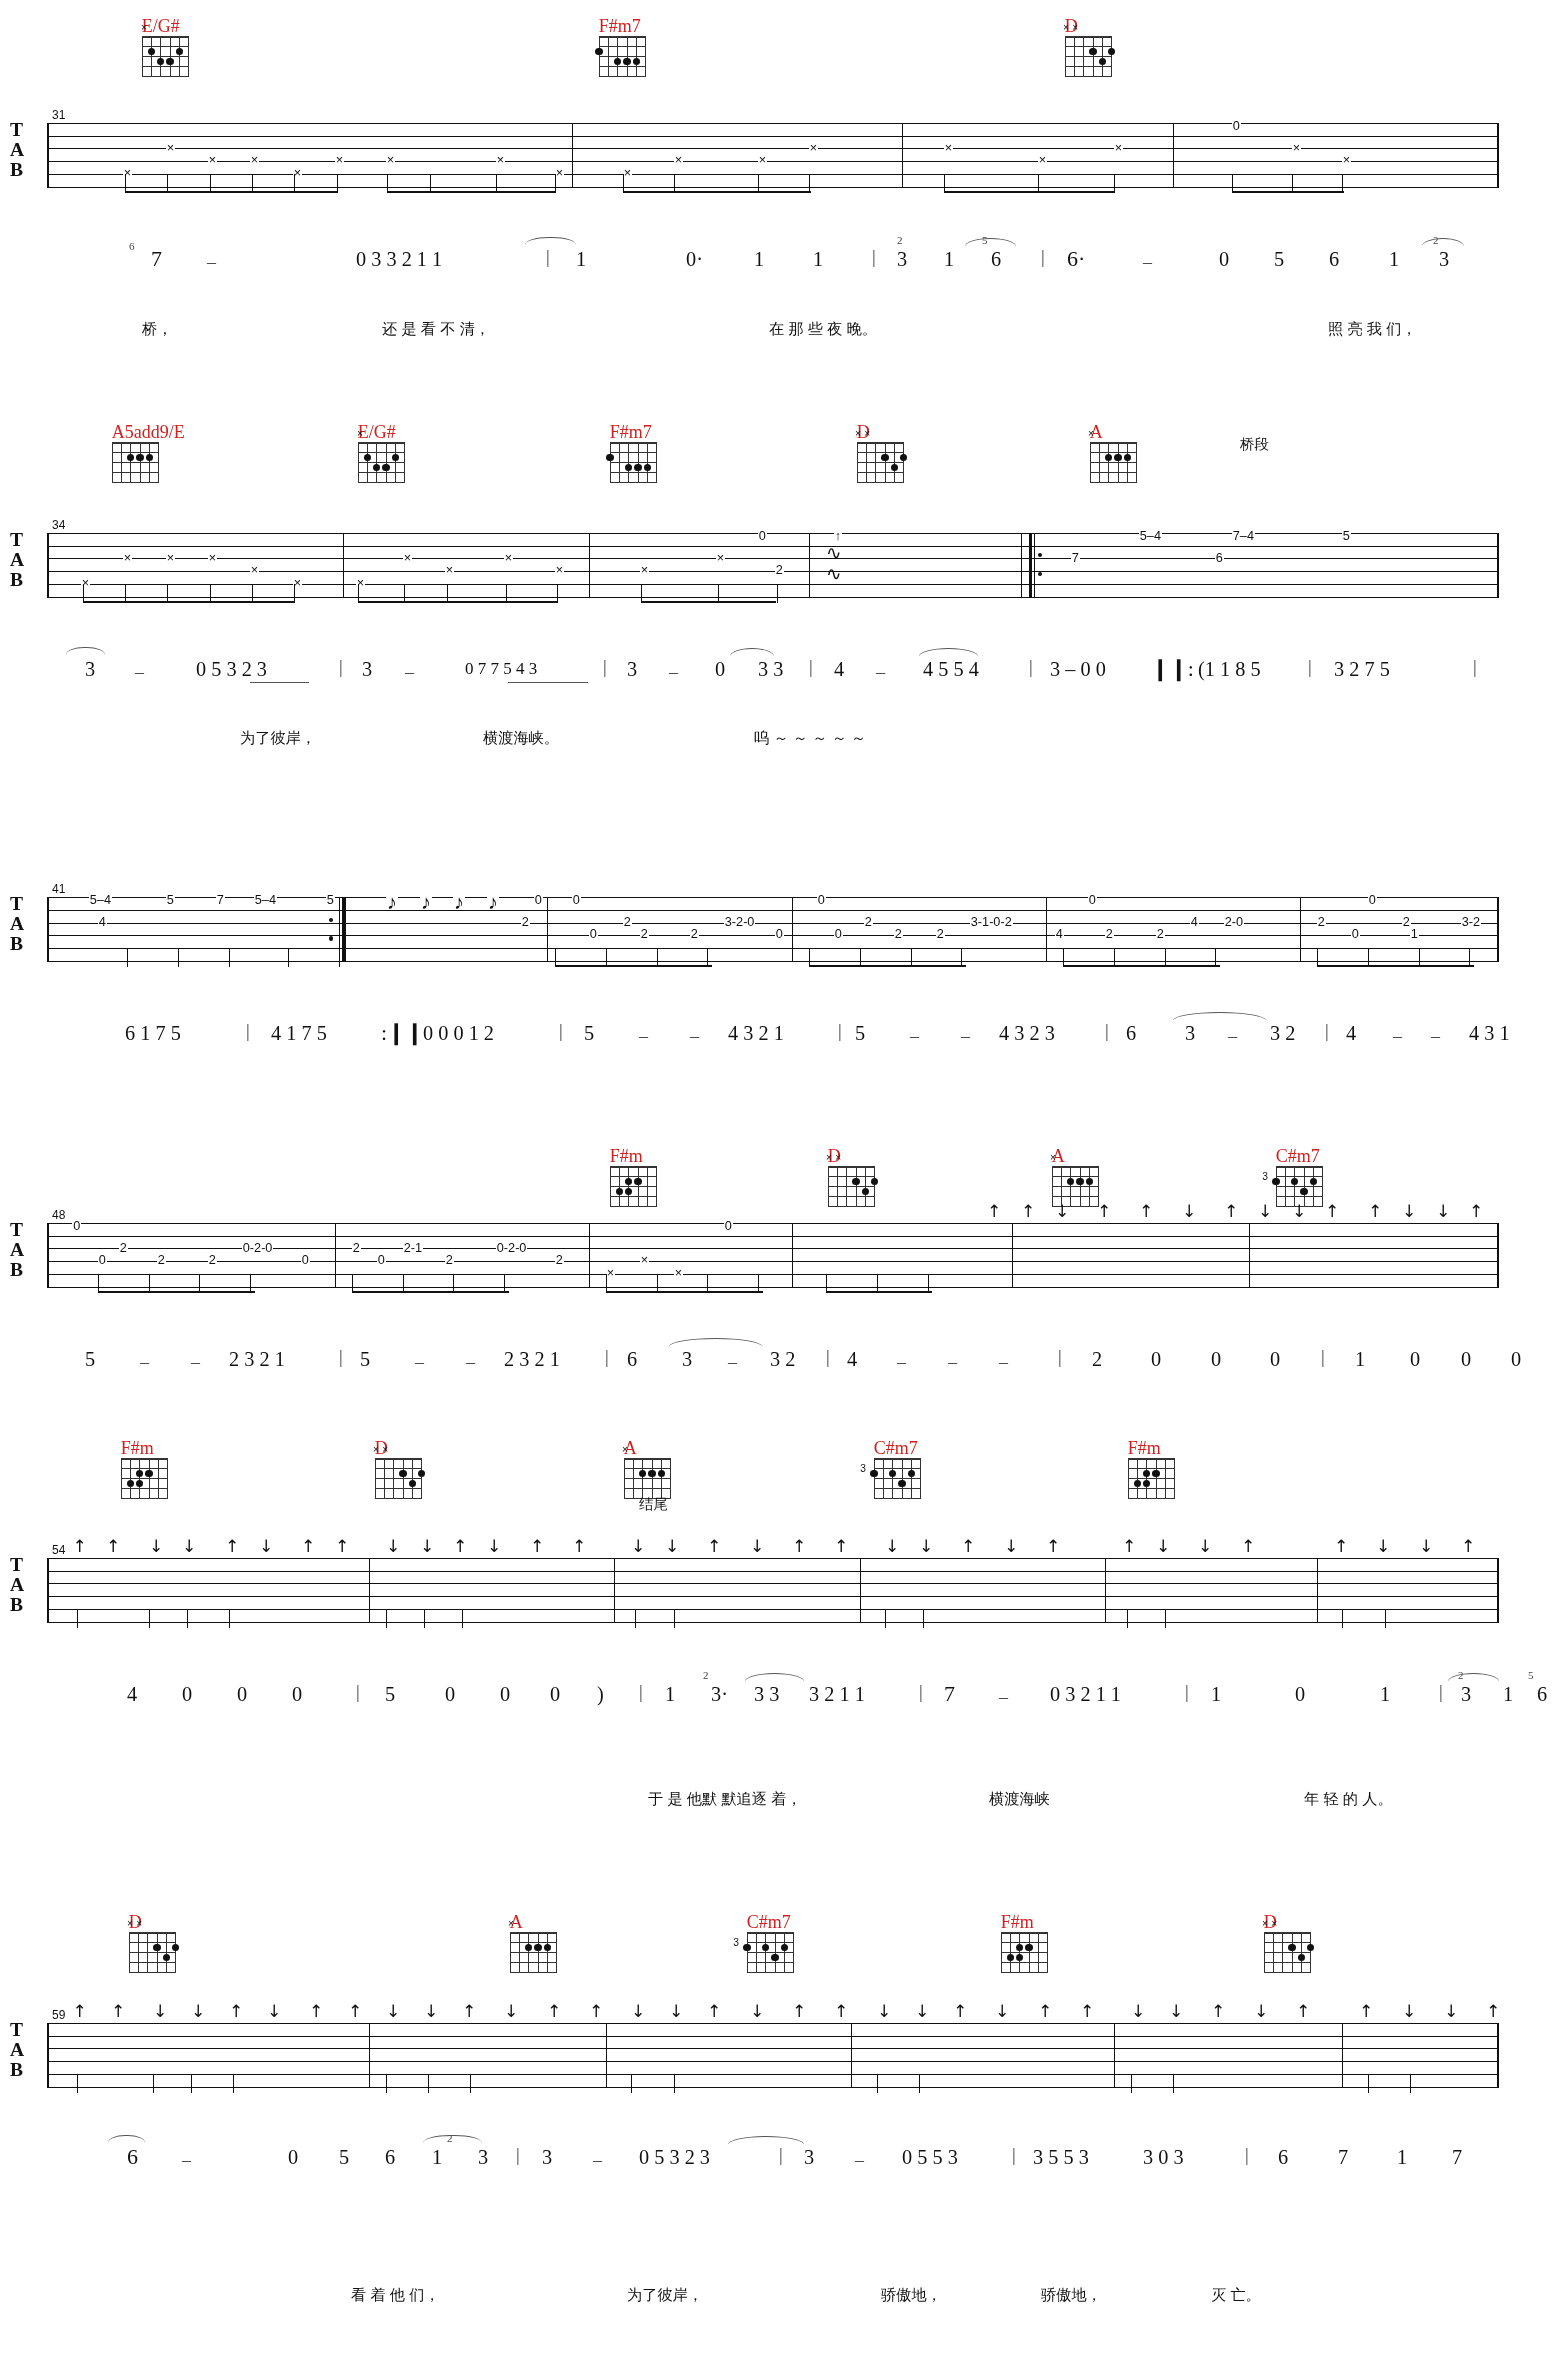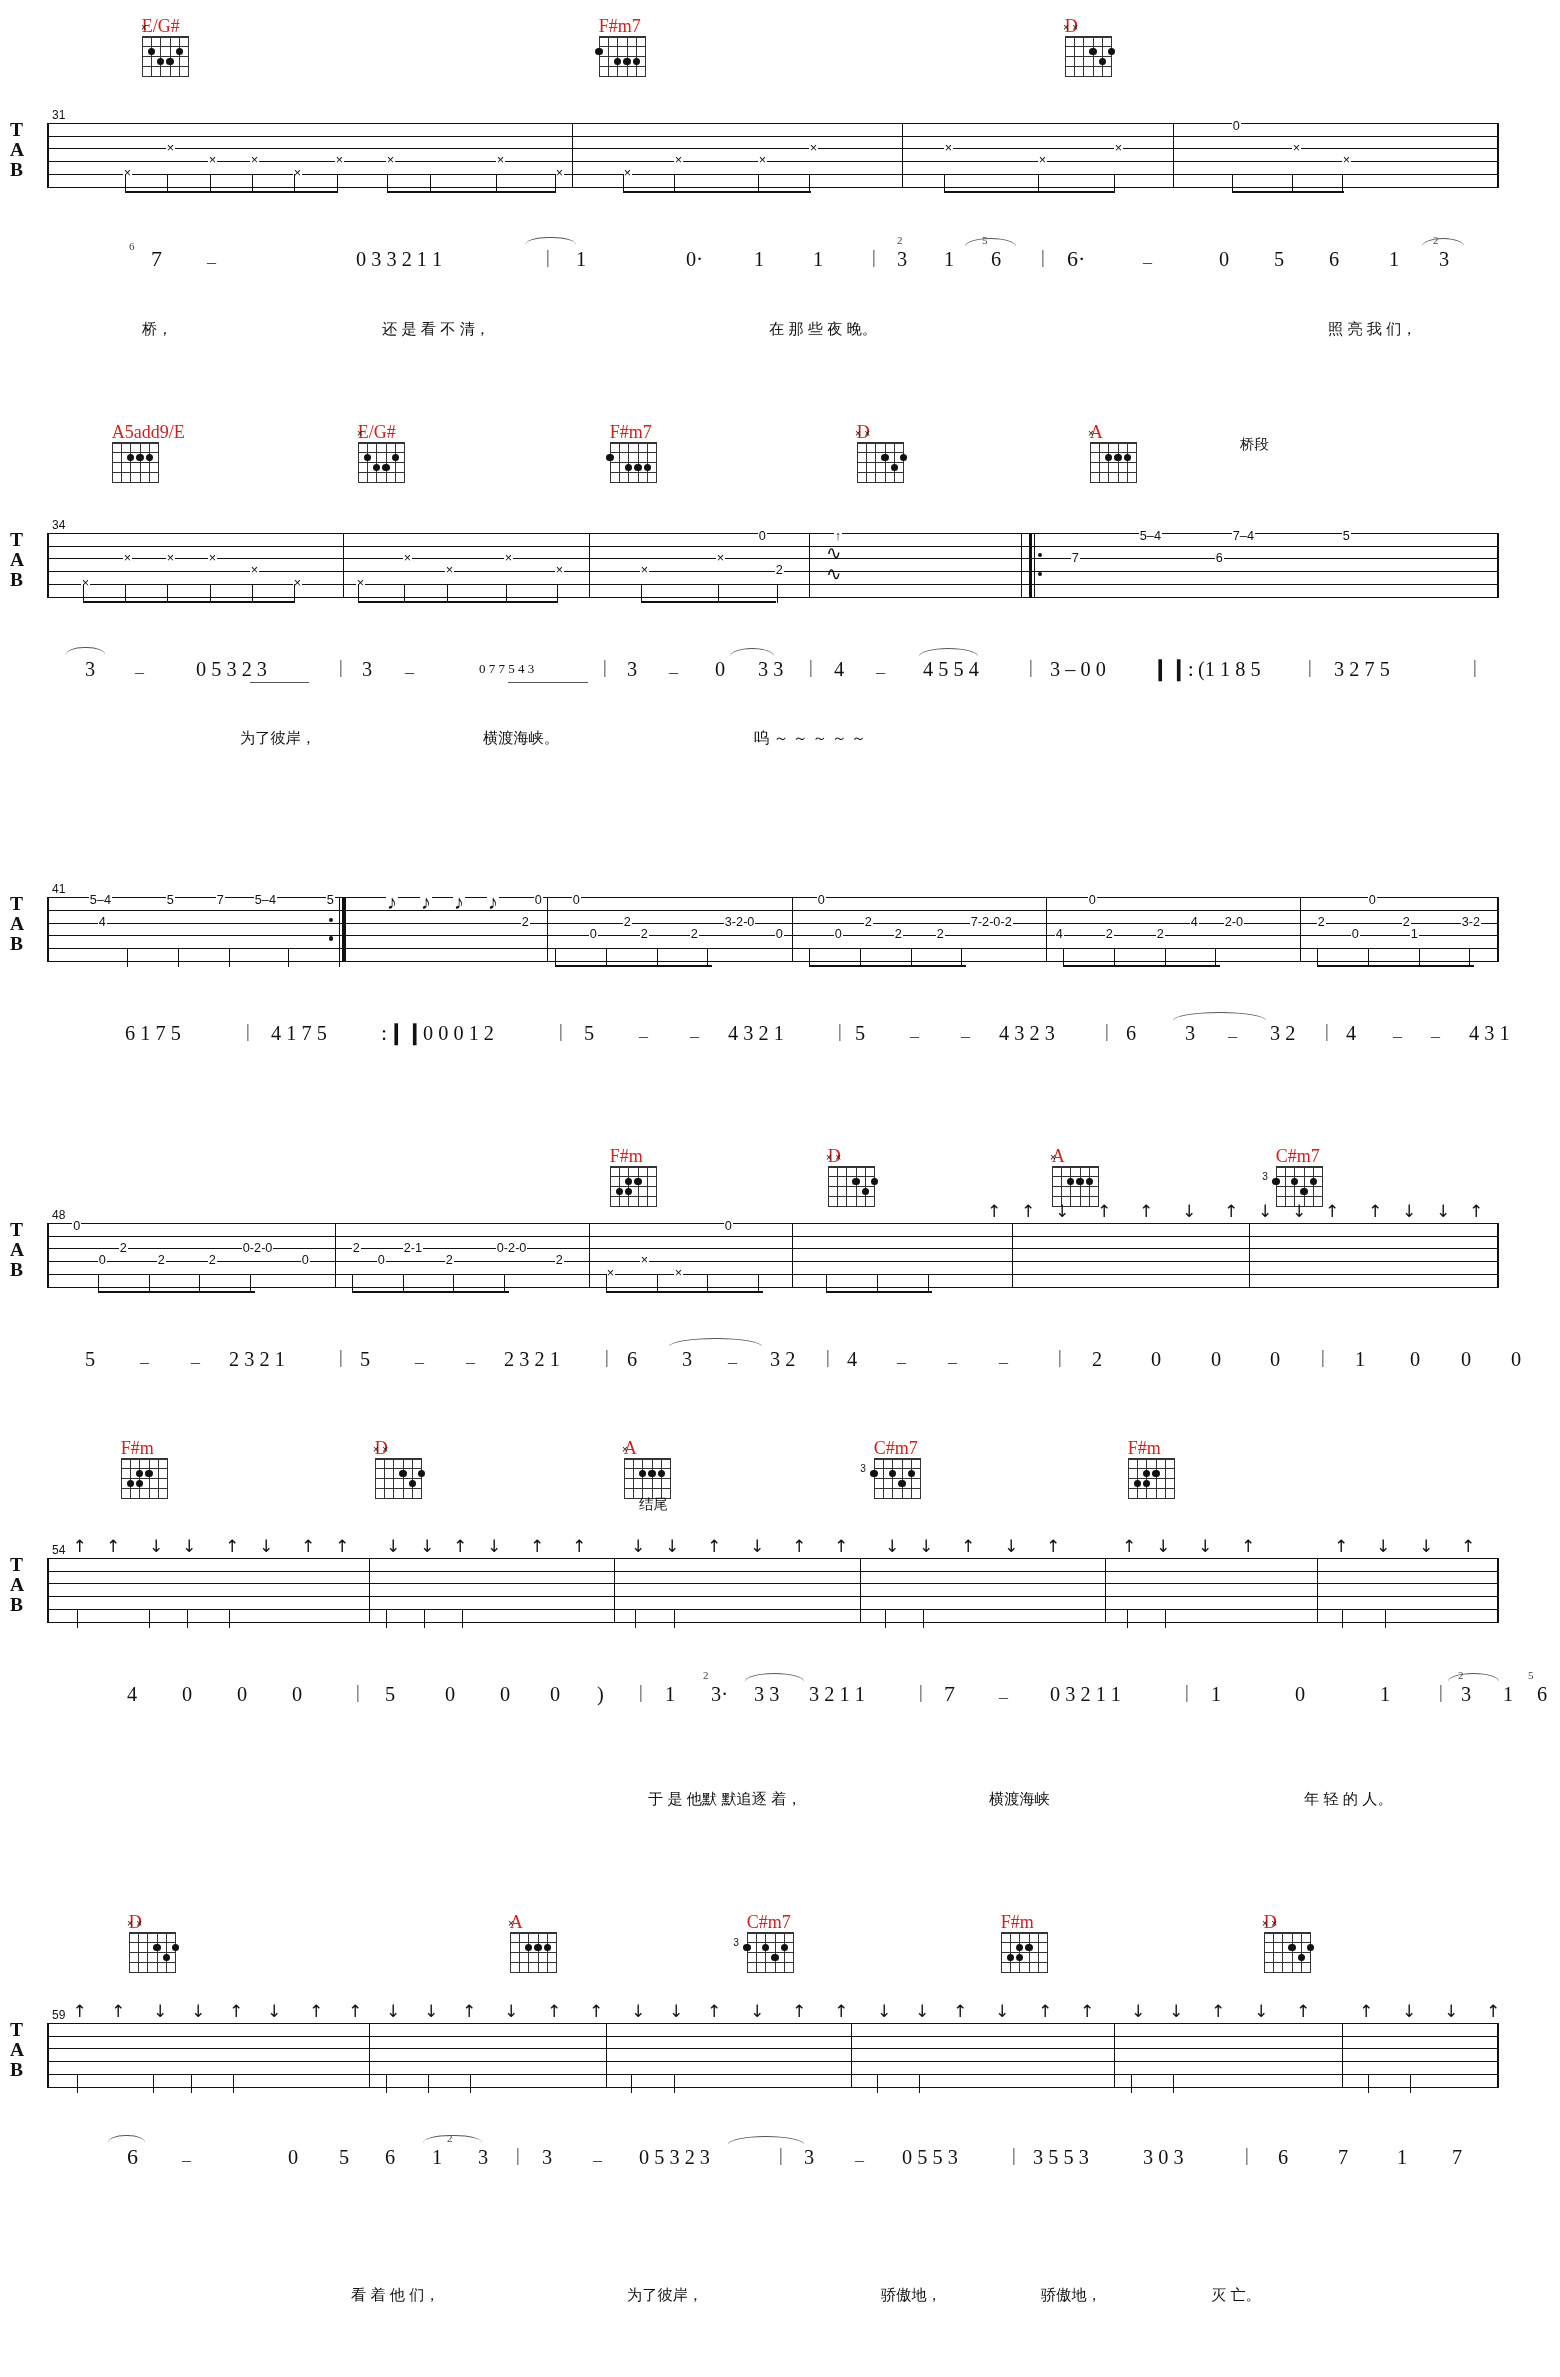--- a/index.html
+++ b/index.html
@@ -366,21 +366,21 @@
     <div class="beam" style="left:594px;top:68px;width:135px;"></div>
   </div>
 
   <div class="jianpu" style="top:237px;">
     <div class="jp b" style="left:85px;font-size:20.3px;">3</div>
     <div class="jp" style="left:135px;top:2.5px;">–</div>
     <div class="jp b" style="left:196px;font-size:20.3px;">0 5 3 2 3</div>
     <div class="jp" style="left:339px;top:-1.7px;font-size:18.6px;">|</div>
     <div class="jp b" style="left:362px;font-size:20.3px;">3</div>
     <div class="jp" style="left:405px;top:2.5px;">–</div>
-    <div class="jp b" style="left:479px;font-size:13px;">0 7 7 5 4 3</div>
+    <div class="jp b" style="left:465px;font-size:17px;">0 7 7 5 4 3</div>
     <div class="jp" style="left:603px;top:-1.7px;font-size:18.6px;">|</div>
     <div class="jp b" style="left:627px;font-size:20.3px;">3</div>
     <div class="jp" style="left:669px;top:2.5px;">–</div>
     <div class="jp b" style="left:715px;font-size:20.3px;">0</div>
     <div class="jp b" style="left:758px;font-size:20.3px;">3 3</div>
     <div class="jp" style="left:809px;top:-1.7px;font-size:18.6px;">|</div>
     <div class="jp b" style="left:834px;font-size:20.3px;">4</div>
     <div class="jp" style="left:876px;top:2.5px;">–</div>
     <div class="jp b" style="left:923px;font-size:20.3px;">4 5 5 4</div>
     <div class="jp" style="left:1029px;top:-1.7px;font-size:18.6px;">|</div>
@@ -445,21 +445,21 @@
     <span class="tabnum" style="left:542px;top:31px;">0</span>
     <span class="tabnum" style="left:593px;top:31px;">2</span>
     <span class="tabnum" style="left:643px;top:31px;">2</span>
     <span class="tabnum" style="left:677px;top:18.6px;">3-2-0</span>
     <span class="tabnum" style="left:728px;top:31px;">0</span>
     <span class="tabnum" style="left:770px;top:-3.4px;">0</span>
     <span class="tabnum" style="left:817px;top:18.6px;">2</span>
     <span class="tabnum" style="left:787px;top:31px;">0</span>
     <span class="tabnum" style="left:847px;top:31px;">2</span>
     <span class="tabnum" style="left:889px;top:31px;">2</span>
-    <span class="tabnum" style="left:923px;top:18.6px;">7-2-0-2</span>
+    <span class="tabnum" style="left:923px;top:18.6px;">3-1-0-2</span>
     <span class="tabnum" style="left:1041px;top:-3.4px;">0</span>
     <span class="tabnum" style="left:1008px;top:31px;">4</span>
     <span class="tabnum" style="left:1058px;top:31px;">2</span>
     <span class="tabnum" style="left:1109px;top:31px;">2</span>
     <span class="tabnum" style="left:1143px;top:18.6px;">4</span>
     <span class="tabnum" style="left:1177px;top:18.6px;">2-0</span>
     <span class="tabnum" style="left:1270px;top:18.6px;">2</span>
     <span class="tabnum" style="left:1321px;top:-3.4px;">0</span>
     <span class="tabnum" style="left:1355px;top:18.6px;">2</span>
     <span class="tabnum" style="left:1304px;top:31px;">0</span>

